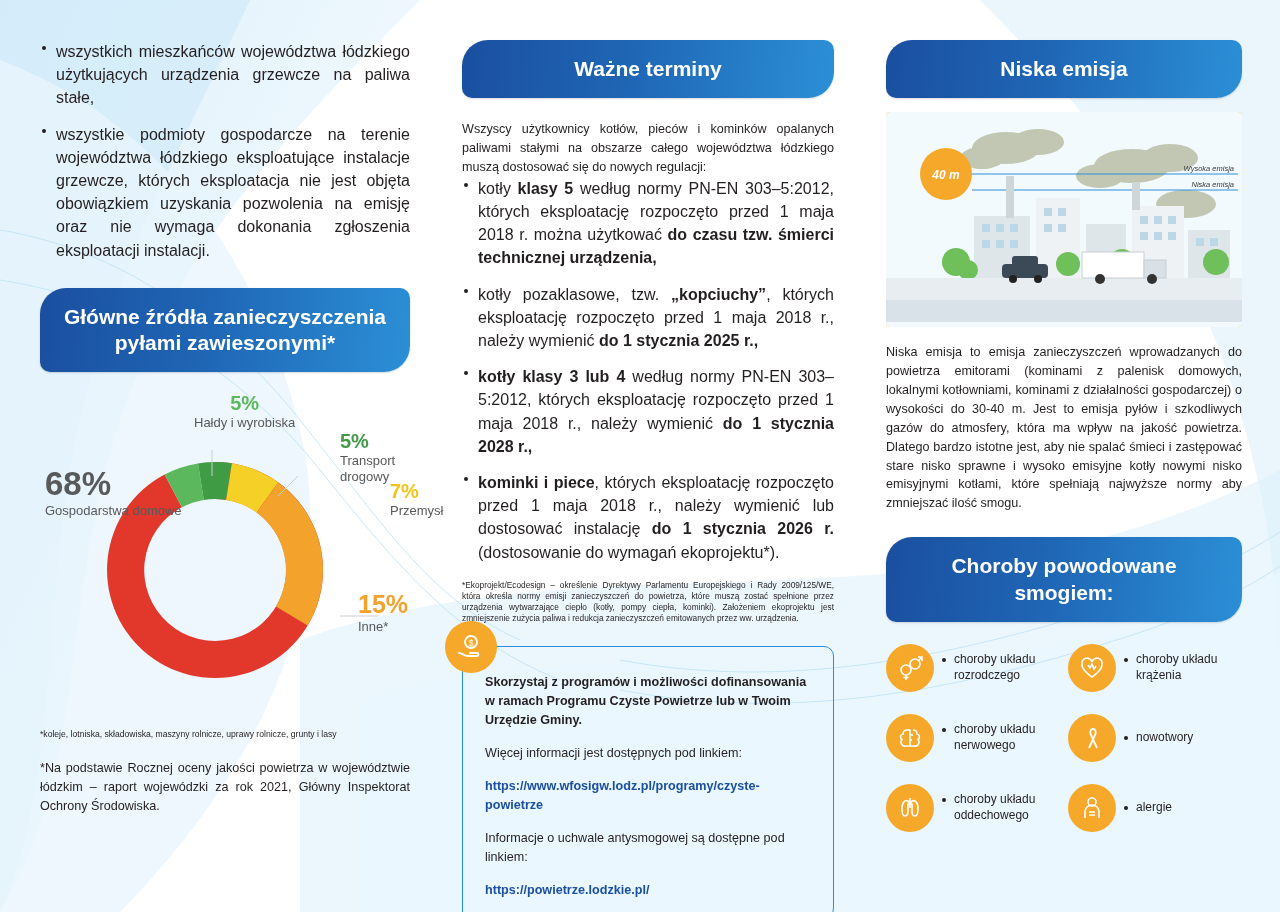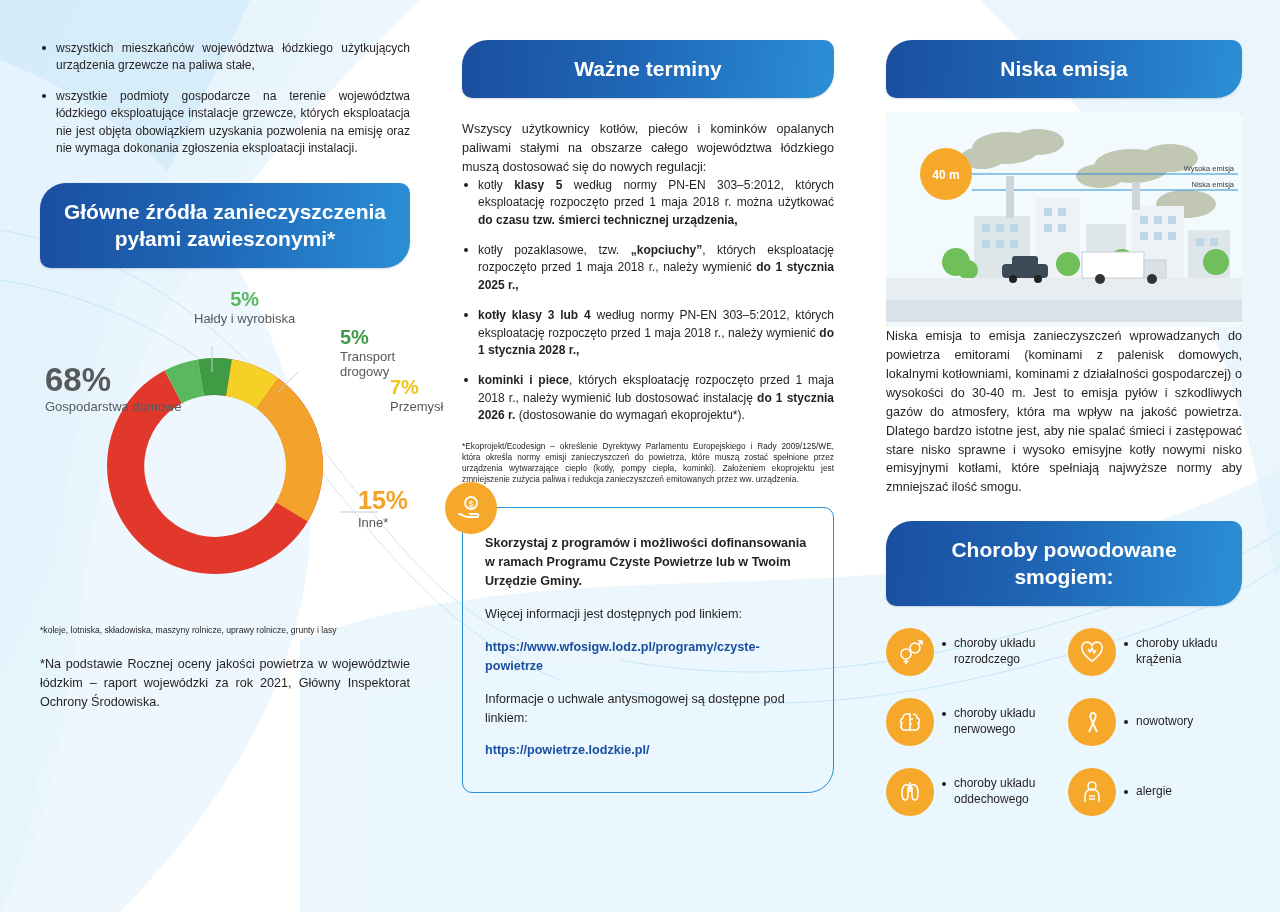--- a/index.html
+++ b/index.html
@@ -26,21 +26,21 @@
     box-shadow:0 1px 2px rgba(0,0,0,.15);
   }
   .hdr.r-tl{border-top-left-radius:26px;}
   .hdr.r-br{border-bottom-right-radius:26px;}
   .hdr-1{font-size:21px;}
   .hdr-2{font-size:21px;}
 
   
   .body-txt{font-size:12.6px;line-height:1.5;color:#231f20;text-align:justify;}
   ul.bul{list-style:none;margin:0;padding:0;}
-  ul.bul li{position:relative;padding-left:16px;margin-bottom:13px;font-size:12px;line-height:1.45;text-align:justify;}
+  ul.bul li{position:relative;padding-left:16px;margin-bottom:13px;font-size:16px;line-height:1.45;text-align:justify;}
   ul.bul li:before{content:"";position:absolute;left:2px;top:6px;width:4px;height:4px;border-radius:50%;background:#231f20;}
   b{font-weight:bold;}
 
   
   .left-list{margin-top:22px;}
   .hdr-block-2{margin-top:26px;}
   .donut-wrap{position:relative;width:370px;height:330px;margin-top:8px;}
   .pct{font-weight:bold;color:#58595b;}
   .lbl-sm{font-size:13px;color:#58595b;line-height:1.2;}
   .foot-note{font-size:8.6px;color:#231f20;margin-top:19px;}
@@ -57,22 +57,22 @@
   }
   .cta p{margin:0 0 14px 0;font-size:12.6px;line-height:1.5;}
   .cta .strong{font-weight:bold;}
   .cta .link{font-weight:bold;color:#1b4fa0;}
   .coin-badge{
     position:absolute;left:-18px;top:-26px;width:52px;height:52px;border-radius:50%;
     background:#f6a82a;display:flex;align-items:center;justify-content:center;
   }
 
   
-  .illus{margin-top:14px;width:356px;height:215px;border-radius:4px;overflow:hidden;background:#eab308;}
-  .right-txt{}
+  .illus{margin-top:14px;width:356px;height:215px;border-radius:4px;overflow:hidden;background:#eab308;font-style:italic;}
+  .right-txt{margin-top:16px;}
   .disease-box{margin-top:24px;}
   .disease-grid{display:grid;grid-template-columns:1fr 1fr;gap:22px 8px;margin-top:22px;}
   .disease{display:flex;align-items:center;gap:8px;}
   .dcircle{width:48px;height:48px;border-radius:50%;background:#f6a82a;flex:0 0 48px;display:flex;align-items:center;justify-content:center;}
   .dtext{font-size:12px;line-height:1.3;position:relative;padding-left:12px;color:#231f20;}
   .dtext:before{content:"";position:absolute;left:0;top:6px;width:4px;height:4px;border-radius:50%;background:#231f20;}
 </style>
 </head>
 <body>
 

